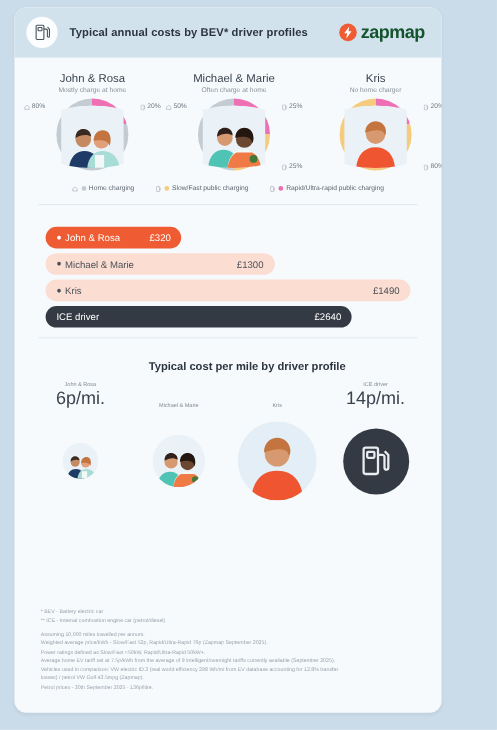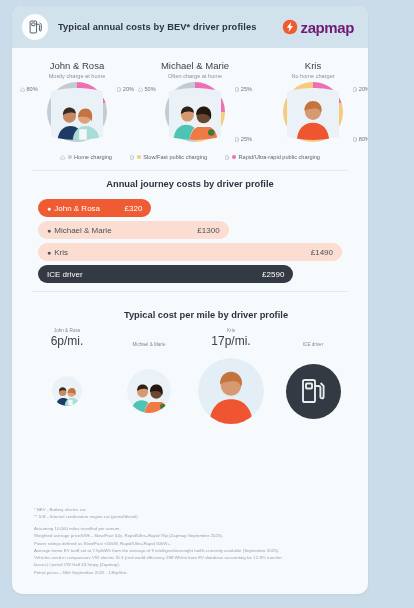--- a/index.html
+++ b/index.html
@@ -31,21 +31,21 @@
   .pump-badge {
     width: 26px; height: 26px; border-radius: 50%;
     background: #fbfdfe; display: flex; align-items: center; justify-content: center;
     flex: 0 0 auto;
   }
   .header-title {
     font-size: 9.3px; font-weight: bold; color: #2c3440;
     letter-spacing: .1px; flex: 1 1 auto;
   }
   .logo { display: flex; align-items: center; gap: 3px; flex: 0 0 auto; }
-  .logo-word { font-size: 15px; color: #701a75; letter-spacing: -.4px; font-weight: bold; }
+  .logo-word { font-size: 15px; color: #14532d; letter-spacing: -.4px; font-weight: bold; }
 
   
   .profiles { display: flex; padding: 12px 6px 2px 6px; }
   .profile { flex: 1 1 0; text-align: center; }
   .p-name { font-size: 9.5px; color: #3a424e; margin-bottom: 2px; }
   .p-sub  { font-size: 5.6px; color: #8a929c; margin-bottom: 3px; }
 
   .donut-wrap { position: relative; width: 118px; height: 64px; margin: 0 auto; }
   .donut {
     position: absolute; left: 50%; top: 0; transform: translateX(-50%);
@@ -84,21 +84,21 @@
     padding: 0 9px; font-size: 8px; white-space: nowrap;
   }
   .bar-left { display: flex; align-items: center; gap: 3px; }
   .pin { font-size: 7px; line-height: 1; }
 
   
   .permile-head { padding-top: 10px; padding-left: 32px; }
   .pm-row { display: flex; padding: 8px 14px 0 14px; align-items: flex-end; }
   .pm { flex: 1 1 0; text-align: center; }
   .pm-name { font-size: 4.6px; color: #848c96; margin-bottom: 1px; }
-  .pm-val { font-size: 12px; color: #3a424e; }
+  .pm-val { font-size: 15px; color: #3a424e; }
 
   .circles { display: flex; padding: 6px 14px 0 14px; align-items: center; }
   .cwrap { flex: 1 1 0; display: flex; justify-content: center; align-items: center; height: 74px; }
   .circ { border-radius: 50%; overflow: hidden; position: relative; display:block; }
 
   
   .notes { position: absolute; left: 22px; bottom: 18px; right: 18px; }
   .note { font-size: 4.4px; color: #9aa2ac; line-height: 1.65; white-space: nowrap; }
   .note.gap { margin-top: 5px; }
 </style>
@@ -254,21 +254,20 @@
             <rect x="1" y="1" width="6" height="10" rx="1"></rect>
             <path d="M7 4h1.3v5"></path>
           </svg>
         <span class="dot" style="background:#ee6fb4"></span>
         <span>Rapid/Ultra-rapid public charging</span>
       </div>
     </div>
 
     <div class="hr"></div>
 
-    <div class="sect-title">Annual journey costs by driver profile</div>
     <div class="bars">
 
       <div class="bar-row">
         <div class="bar" style="width:37.3%;background:#ef5b33;color:#ffffff;">
           <span class="bar-left">
             <span class="pin">●</span>
             <span>John &amp; Rosa</span>
           </span>
           <span>£320</span>
         </div>
@@ -292,43 +291,43 @@
           </span>
           <span>£1490</span>
         </div>
       </div>
 
       <div class="bar-row">
         <div class="bar" style="width:84%;background:#333a43;color:#ffffff;">
           <span class="bar-left">
             <span>ICE driver</span>
           </span>
-          <span>£2590</span>
+          <span>£2640</span>
         </div>
       </div>
     </div>
 
     <div class="hr"></div>
 
     <div class="sect-title permile-head">Typical cost per mile by driver profile</div>
 
     <div class="pm-row">
       <div class="pm">
         <div class="pm-name">John &amp; Rosa</div>
         <div class="pm-val">6p/mi.</div>
       </div>
       <div class="pm">
         <div class="pm-name">Michael &amp; Marie</div>
       </div>
       <div class="pm">
         <div class="pm-name">Kris</div>
-        <div class="pm-val">17p/mi.</div>
       </div>
       <div class="pm">
         <div class="pm-name">ICE driver</div>
+        <div class="pm-val">14p/mi.</div>
       </div>
     </div>
 
     <div class="circles">
       <div class="cwrap">
         <span class="circ" style="width:30px;height:30px;">
           <svg viewBox="0 0 48 48" width="30" height="30">
             <circle cx="24" cy="24" r="24" fill="#eaf2f7"></circle>
             <path d="M6 48c1-9 6-13 12-13s11 4 12 13z" fill="#1e3a66"></path>
             <circle cx="17" cy="26" r="6" fill="#c68a63"></circle>

